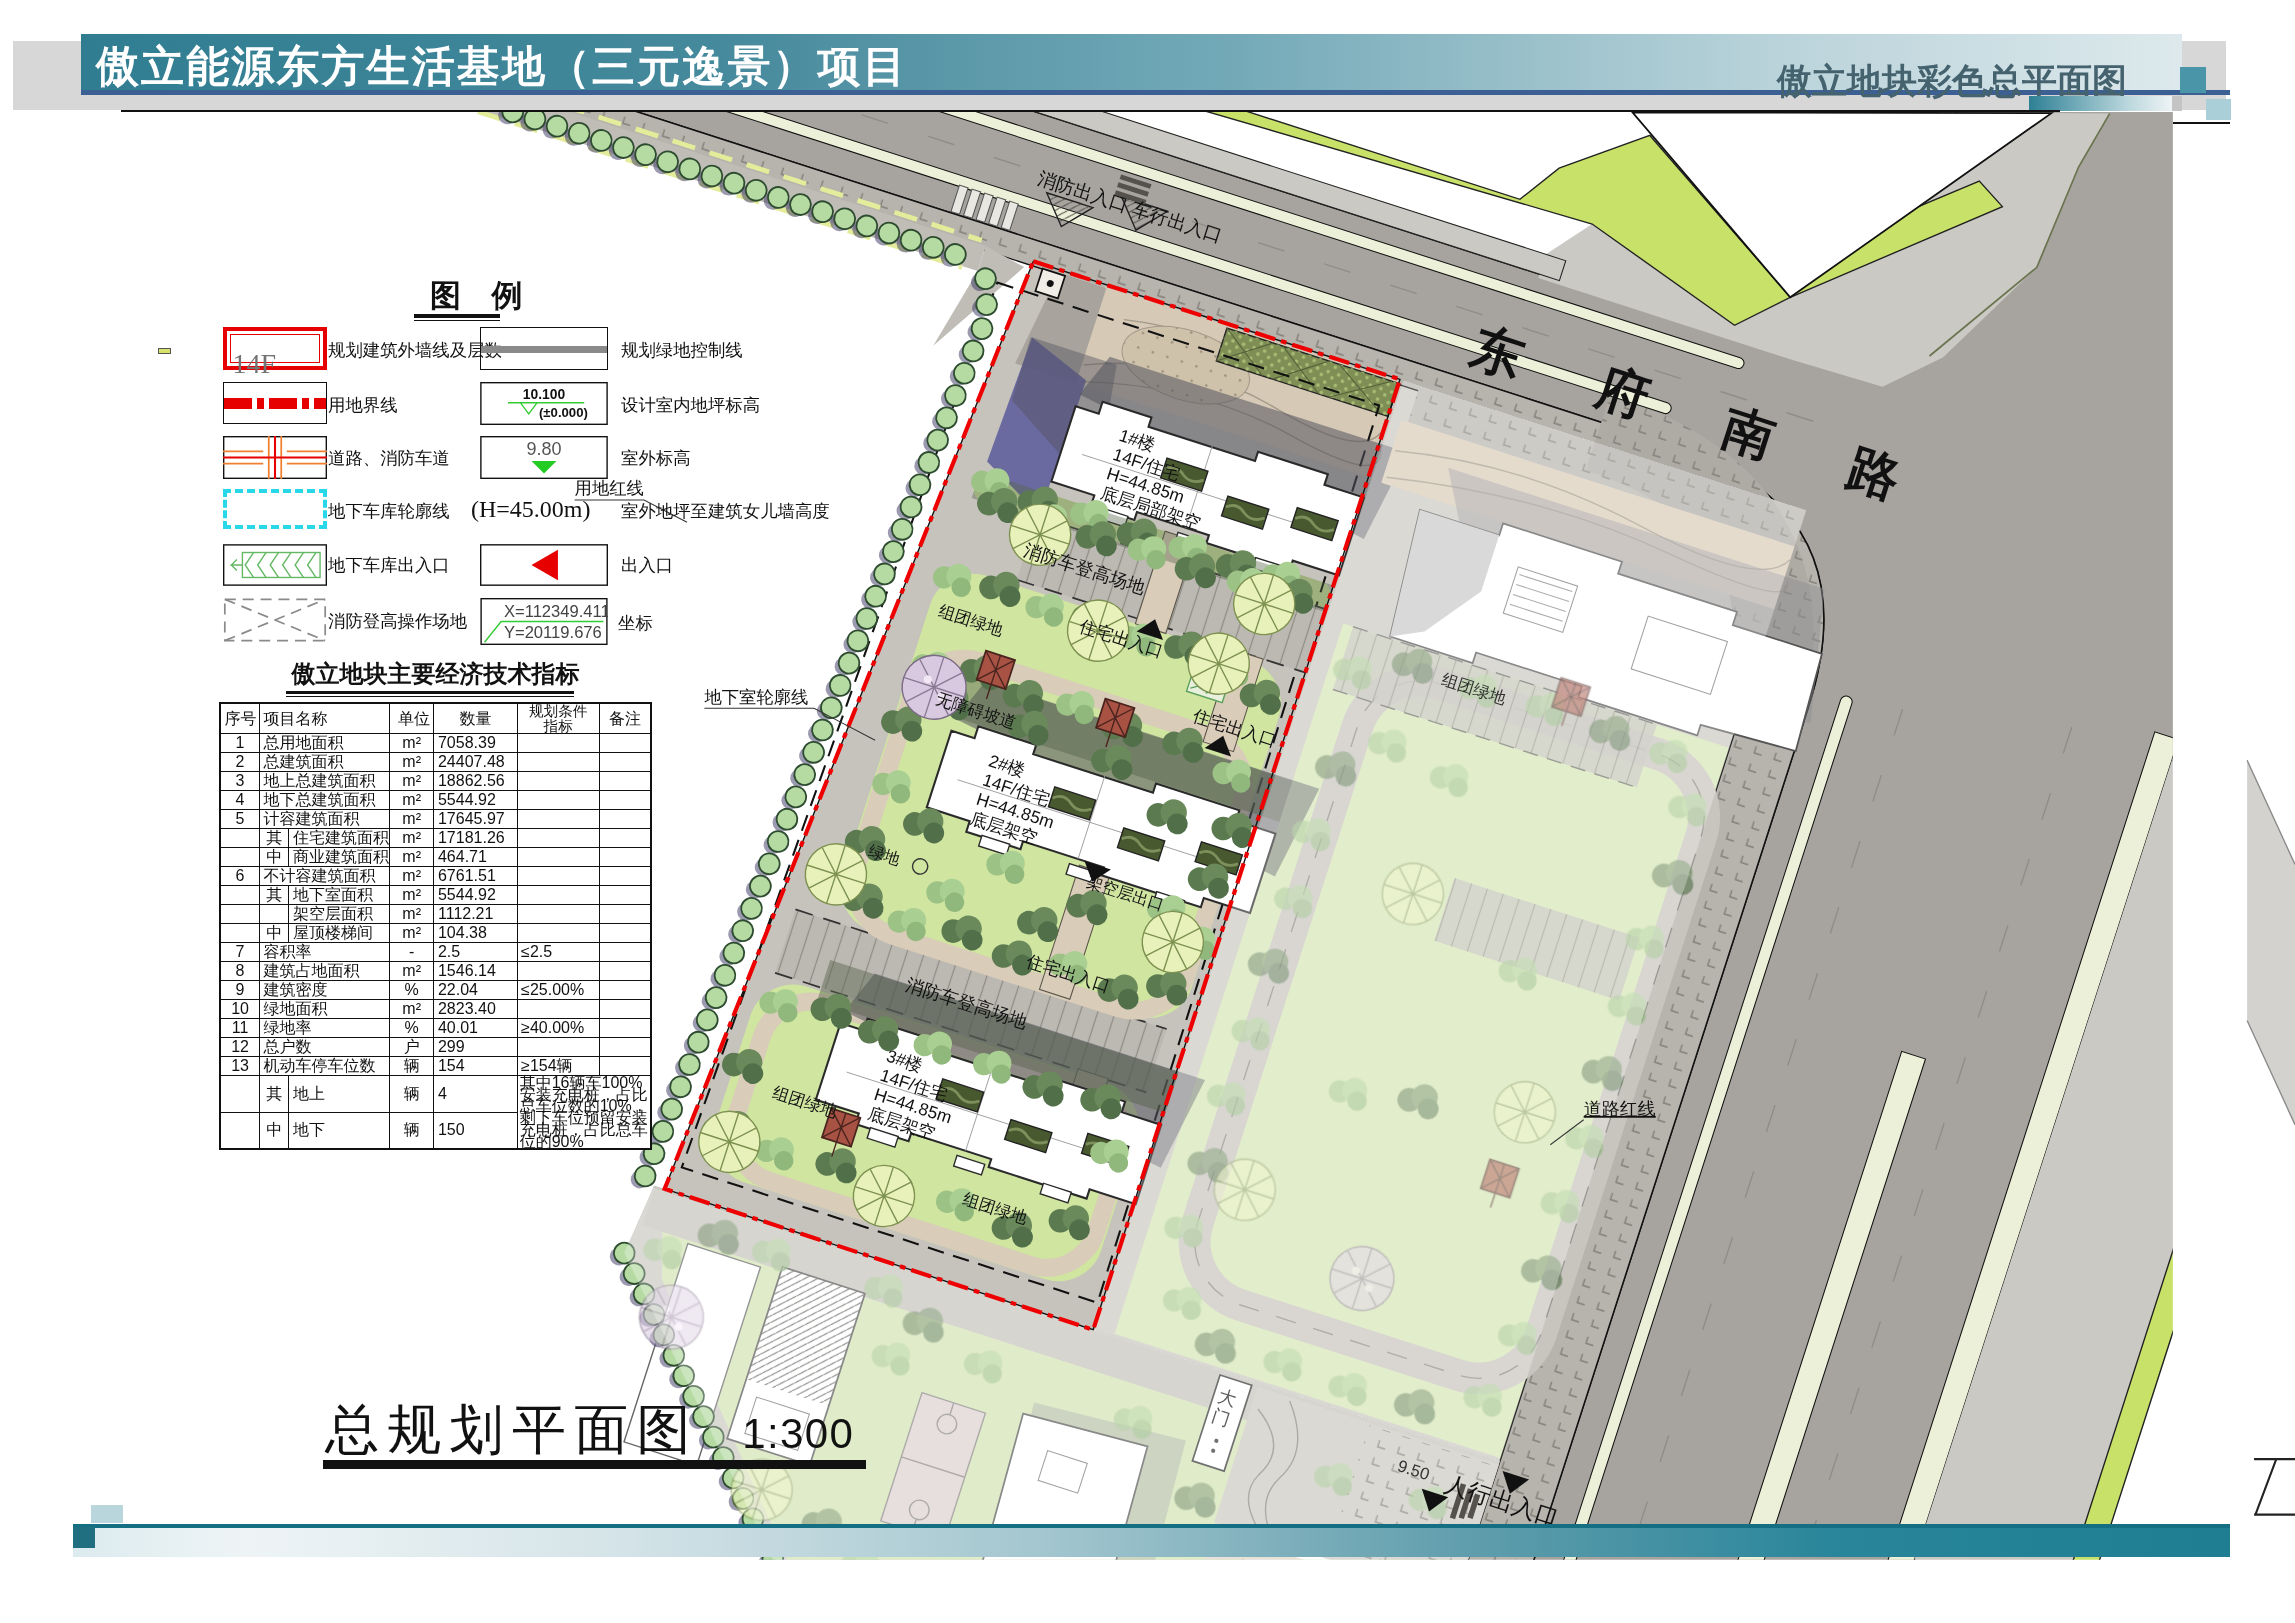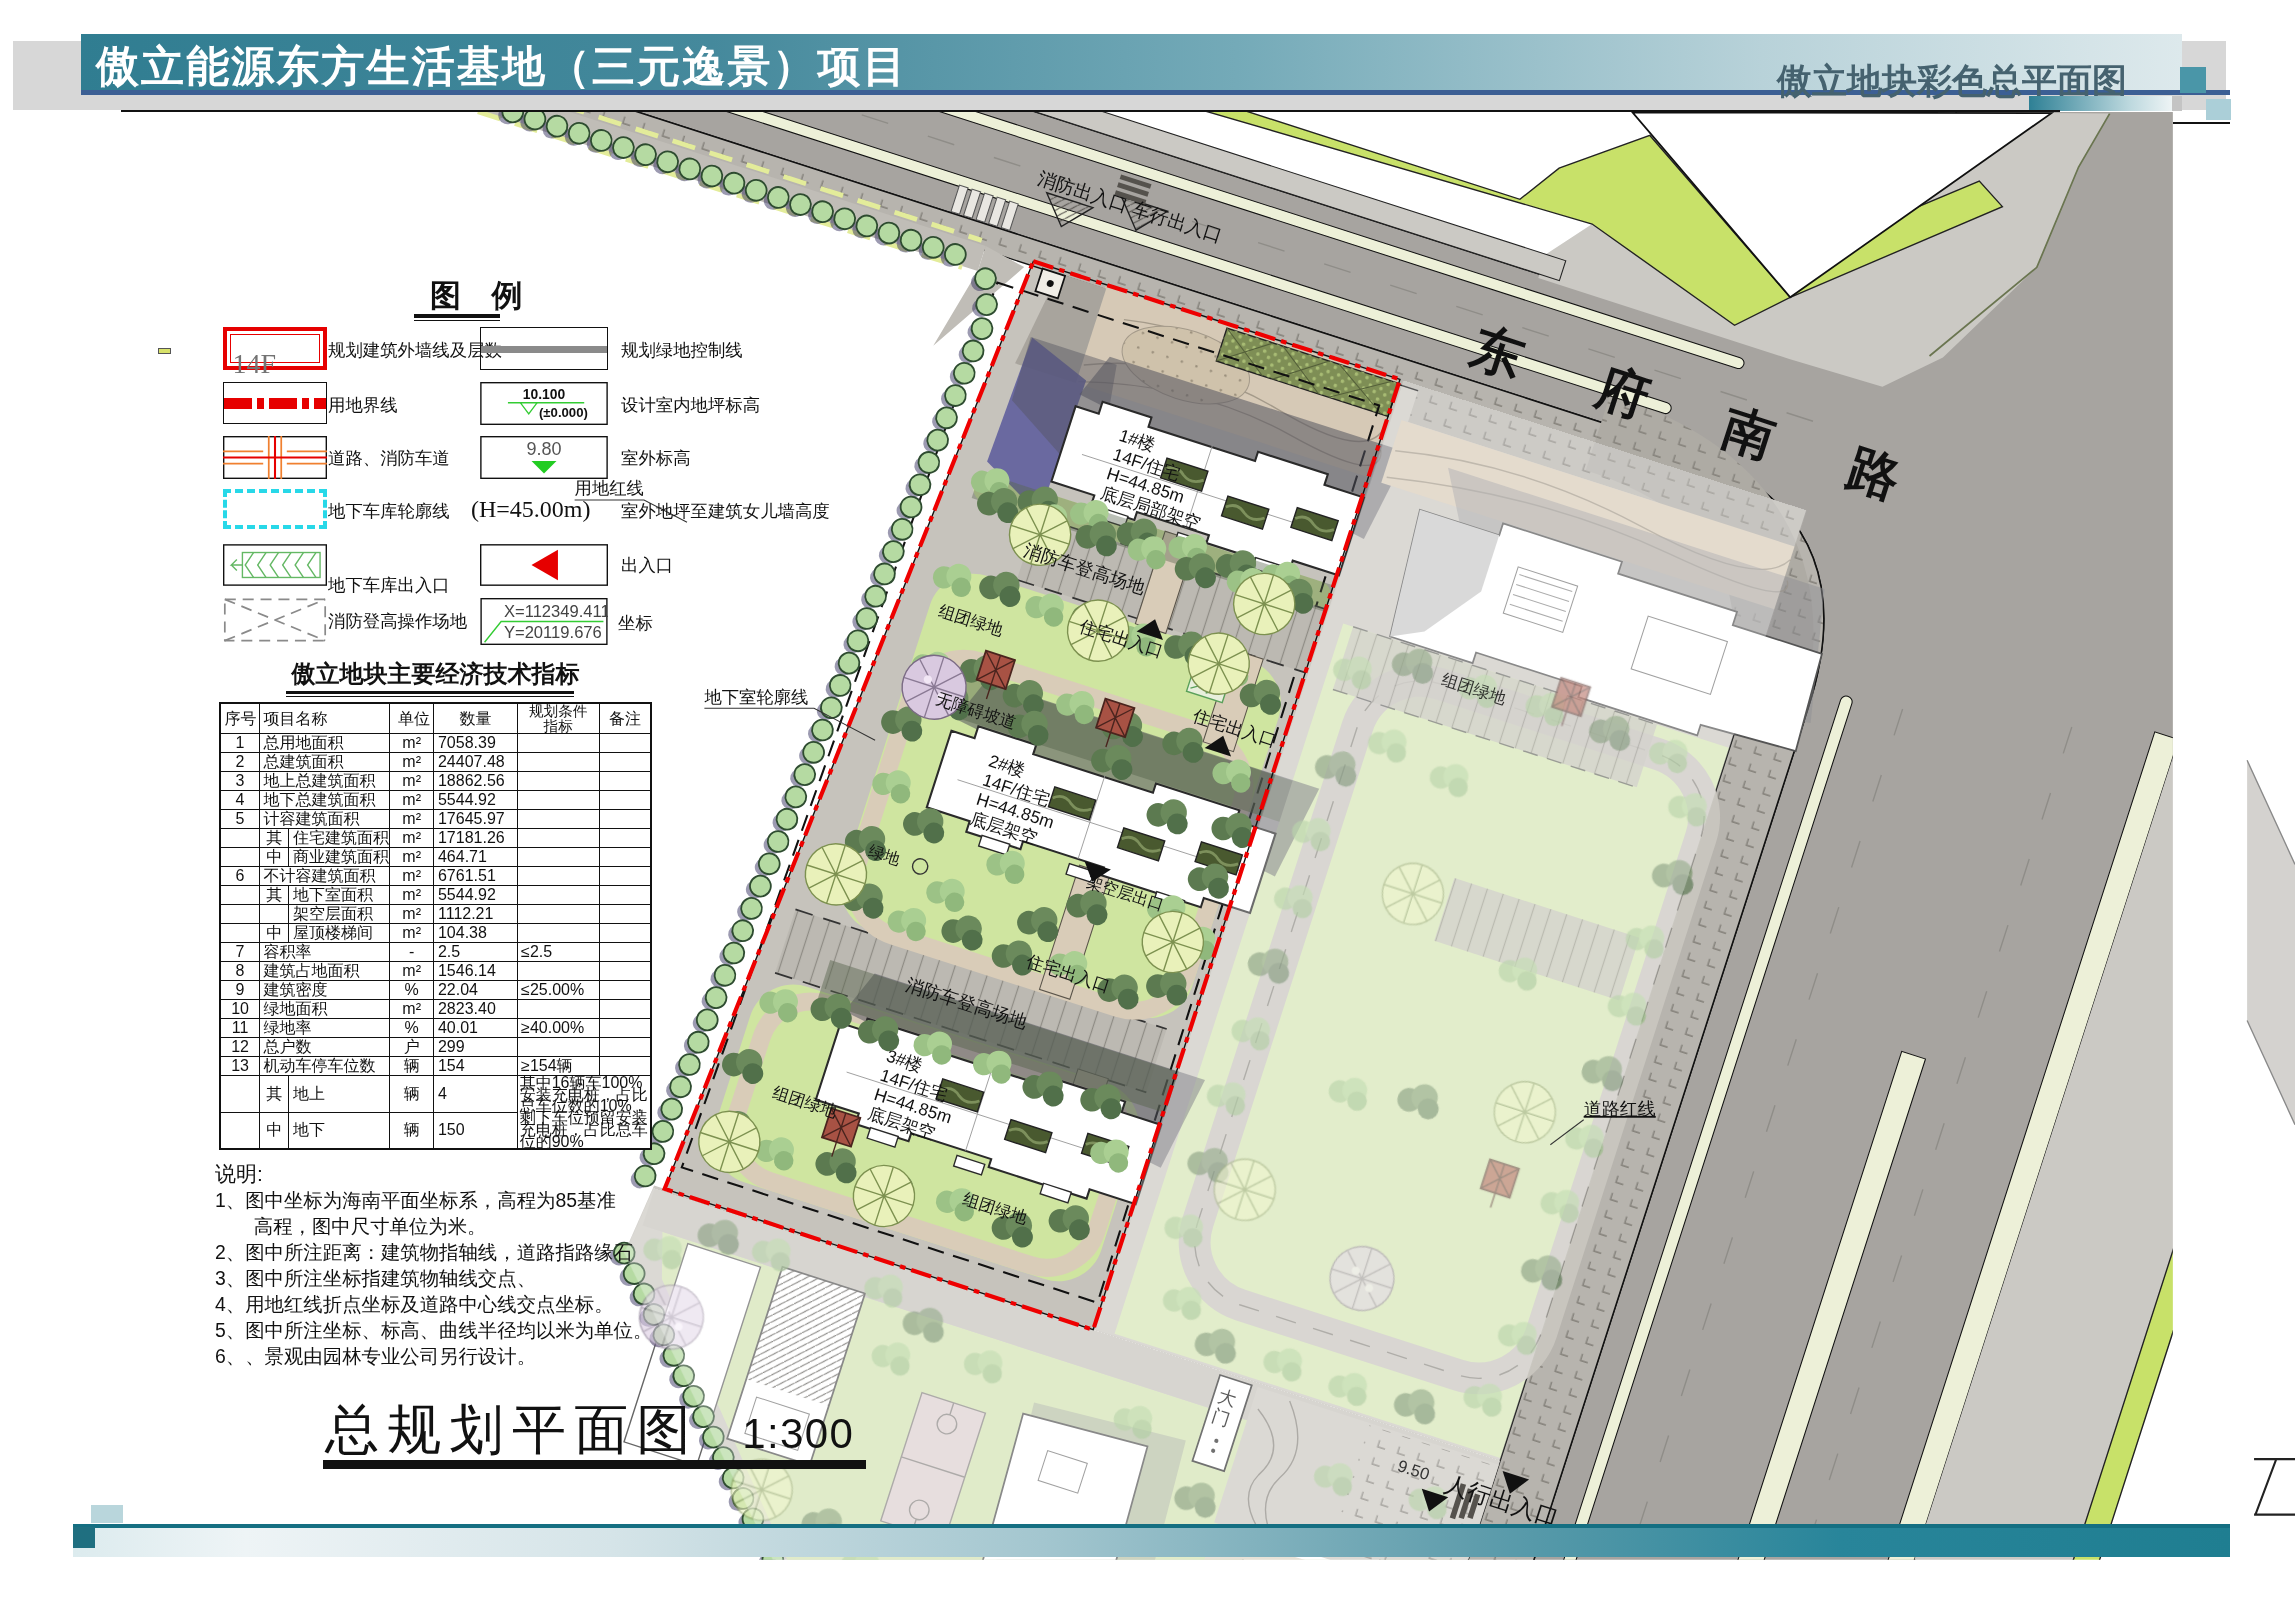--- a/index.html
+++ b/index.html
@@ -634,21 +634,21 @@
 <div class="lglab" style="left:328px;top:499px">地下车库轮廓线</div>
 
 <svg class="abs" style="left:223px;top:544px" width="104" height="42" viewBox="0 0 150 60">
       <rect x="1" y="1" width="148" height="58" fill="#fff" stroke="#111" stroke-width="2"></rect>
       <g stroke="#64b864" stroke-width="2" fill="none">
         <rect x="28" y="12" width="112" height="36"></rect>
         <path d="M28,30 h-16 l8,-8 m-8,8 l8,8"></path>
         <path d="M44,12 l-12,18 12,18 M62,12 l-12,18 12,18 M80,12 l-12,18 12,18 M98,12 l-12,18 12,18 M116,12 l-12,18 12,18 M134,12 l-12,18 12,18"></path>
       </g>
     </svg>
-<div class="lglab" style="left:328px;top:573px">地下车库出入口</div>
+<div class="lglab" style="left:328px;top:553px">地下车库出入口</div>
 
 <svg class="abs" style="left:223px;top:598px" width="104" height="44" viewBox="0 0 150 64">
       <g stroke="#8a8a8a" stroke-width="2.5" fill="none" stroke-dasharray="16 10">
         <rect x="2" y="2" width="146" height="60"></rect>
         <path d="M2,2 L148,62 M2,62 L148,2"></path>
       </g>
     </svg>
 <div class="lglab" style="left:328px;top:609px">消防登高操作场地</div>
 
 <div class="lgbox" style="left:480px;top:327px;width:128px;height:43px;border:1.4px solid #111">
@@ -874,30 +874,20 @@
         <tr>
           <td></td>
           <td style="text-align:center">中</td>
           <td>地下</td>
           <td style="text-align:center">辆</td>
           <td>150</td>
         </tr>
       </tbody>
     </table>
 
-<div class="abs" style="left:215px;top:1161px;font-size:19.4px;color:#111;line-height:26px">
-<div style="font-size:21px">说明:</div>
-<div>1、图中坐标为海南平面坐标系，高程为85基准</div>
-<div>　　高程，图中尺寸单位为米。</div>
-<div>2、图中所注距离：建筑物指轴线，道路指路缘石</div>
-<div>3、图中所注坐标指建筑物轴线交点、</div>
-<div>4、用地红线折点坐标及道路中心线交点坐标。</div>
-<div>5、图中所注坐标、标高、曲线半径均以米为单位。</div>
-<div>6、、景观由园林专业公司另行设计。</div>
-</div>
 
 <div class="abs" style="left:325px;top:1394px;font-size:54px;color:#111;letter-spacing:8.3px;white-space:nowrap">总规划平面图<span style="font-size:42px;letter-spacing:1.4px">　1:300</span></div>
 <div class="abs" style="left:323px;top:1460px;width:543px;height:9px;background:#111"></div>
 
 <div class="abs" style="left:91px;top:1505px;width:32px;height:18px;background:#b9d6dc"></div>
 <div class="abs" style="left:73px;top:1524px;width:2157px;height:4.2px;background:#156f82"></div>
 <div class="abs" style="left:73px;top:1528px;width:2157px;height:28.5px;background:linear-gradient(90deg,#dcebee 0%,#eef4f6 8%,#d5e4e8 25%,#a3c6cf 45%,#5f9dac 65%,#28859a 82%,#1f7e91 100%)"></div>
 <div class="abs" style="left:73px;top:1527px;width:21.5px;height:21px;background:#1f6f80"></div>
 </div>
 

